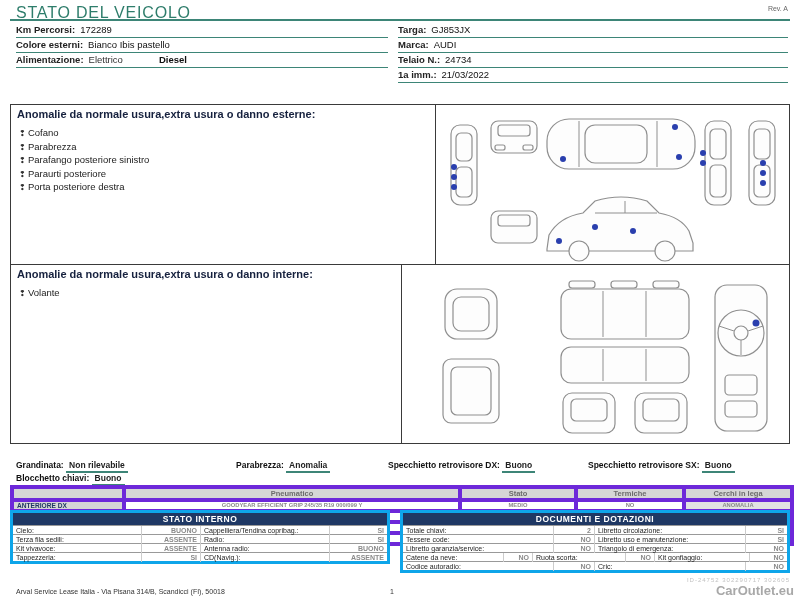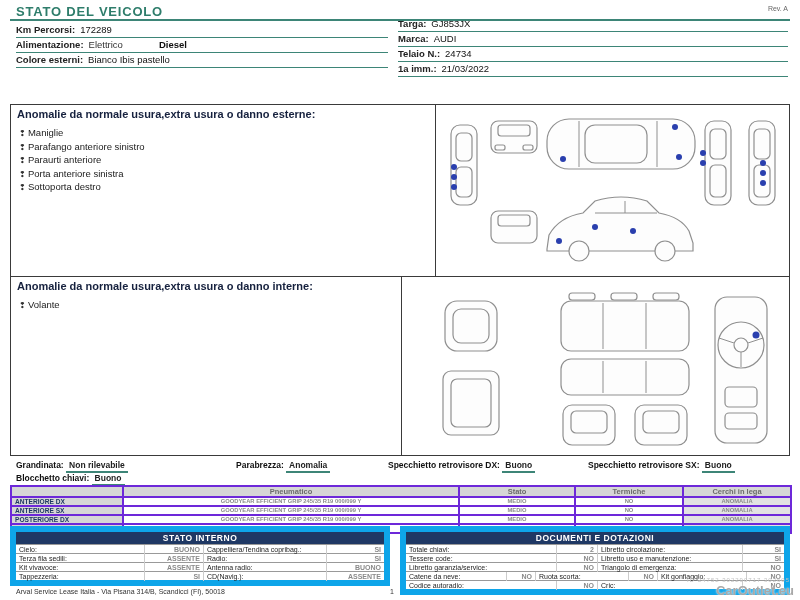--- a/index.html
+++ b/index.html
@@ -1,39 +1,39 @@
 <!DOCTYPE html>
 <html><head>
 <meta charset="utf-8">
 <style>
   *{box-sizing:border-box;margin:0;padding:0}
   body{margin:0;background:#ffffff}
   .page{position:relative;width:800px;height:600px;background:#fff;
         font-family:"Liberation Sans","DejaVu Sans",sans-serif;color:#1a1a1a;overflow:hidden}
 
   
-  .hdr-title{position:absolute;left:16px;top:4px;font-size:13px;font-weight:bold;color:#2e7d6b;letter-spacing:.8px}
+  .hdr-title{position:absolute;left:16px;top:4px;font-size:16px;font-weight:normal;color:#2e7d6b;letter-spacing:.8px}
   .hdr-rev{position:absolute;right:12px;top:5px;font-size:7px;color:#666}
   .hdr-line{position:absolute;left:10px;right:10px;top:19px;border-top:2px solid #3d8577}
 
   
   .info-left{position:absolute;left:16px;top:23px;width:372px}
-  .info-right{position:absolute;left:398px;top:17px;width:390px}
+  .info-right{position:absolute;left:398px;top:23px;width:390px}
   .info-row{display:flex;align-items:flex-end;border-bottom:1px solid #3d8577;padding:1px 0 2px 0;font-size:9.5px;min-height:13px}
   .info-row .lbl{font-weight:bold;color:#222;margin-right:5px;white-space:nowrap}
   .info-row .val{font-weight:normal;color:#111}
   .info-row .val1{color:#333;margin-right:0}
   .info-row .val2{font-weight:bold;color:#111;margin-left:36px}
   .info-row.wrap{display:block;min-height:24px}
   .info-row.wrap .lbl,.info-row.wrap .val{display:inline}
 
   
   .box{position:absolute;left:10px;width:780px;border:1px solid #3a3a3a;background:#fff}
   .box-ext{top:104px;height:208px}
-  .box-int{top:276px;height:180px}
+  .box-int{top:264px;height:180px}
   .box-title{position:absolute;left:6px;top:3px;font-size:11px;font-weight:bold;color:#16213e}
   .anml{position:absolute;left:8px;top:22px;display:flex;gap:16px}
   .anml .col{display:flex;flex-direction:column}
   .anml .item{font-size:9.5px;color:#222;line-height:12.5px;white-space:nowrap}
   .anml .item::before{content:"\2762  ";font-size:8px;color:#333}
   .vdiv{position:absolute;top:0;bottom:0;border-left:1px solid #3a3a3a}
   .vdiv-ext{left:424px}
   .vdiv-int{left:390px}
   .diagram{position:absolute}
   .dg-ext{left:432px;top:6px}
@@ -42,28 +42,28 @@
   .ln2{fill:none;stroke:#8f8f8f;stroke-width:1}
   .dot{fill:#2a3fae;stroke:none}
 
   
   .sp{position:absolute;white-space:nowrap;font-size:8.5px}
   .sp .lbl{font-weight:bold;color:#111}
   .sp .val{font-weight:bold;color:#222;border-bottom:2px solid #3d8577;padding:0 3px 1px 3px}
 
   
   .tyres{position:absolute;left:10px;top:485px;width:780px;border-collapse:collapse;table-layout:fixed}
-  .tyres th,.tyres td{border:2px solid #6d28d9;overflow:hidden;white-space:nowrap}
+  .tyres th,.tyres td{border:4px solid #6d28d9;overflow:hidden;white-space:nowrap}
   .tyres th{background:#d6d6d6;color:#6b6b6b;font-size:7.5px;height:11px;font-weight:bold;text-align:center}
   .tyres td{height:7px;text-align:center;color:#8a8a8a;font-size:5.8px;line-height:7px;font-weight:bold}
   .tyres td.pos{background:#d6d6d6;color:#1f3864;font-weight:bold;text-align:left;padding-left:3px;font-size:6.6px}
   .tyres td.cer{background:#e2e2e2}
 
   
-  .btable{position:absolute;top:526px;border:6px solid #0ea5e9;background:#fff}
+  .btable{position:absolute;top:510px;border:3px solid #0ea5e9;background:#fff}
   .int-t{left:10px;width:380px}
   .doc-t{left:400px;width:390px}
   .thead{background:#1f3864;color:#fff;text-align:center;font-size:8.5px;font-weight:bold;height:12px;line-height:12px;letter-spacing:.5px}
   .brow{display:flex;border-top:1px solid #999;height:9px;align-items:center;font-size:7px;line-height:9px}
   .bl{color:#222;padding-left:3px;white-space:nowrap;overflow:hidden}
   .bv{color:#8a8a8a;font-weight:bold;text-align:right;padding-right:3px;border-left:1px solid #ccc;border-right:1px solid #ccc;white-space:nowrap;overflow:hidden}
   .bv:last-child{border-right:none}
   .int-t .w1{width:128px}.int-t .w2{width:60px}.int-t .w3{flex:1}.int-t .w4{width:58px}
   .doc-t .q1{width:150px}.doc-t .q2{width:42px}.doc-t .q3{flex:1}.doc-t .q4{width:42px}
   .doc-t .t1{width:100px}.doc-t .t2{width:30px}.doc-t .t3{width:92px}.doc-t .t4{width:30px}.doc-t .t5{flex:1}.doc-t .t6{width:38px}
@@ -82,27 +82,27 @@
   <div class="hdr-title">STATO DEL VEICOLO</div>
   <div class="hdr-rev">Rev. A</div>
   <div class="hdr-line"></div>
 
   <div class="info-left">
     <div class="info-row">
       <span class="lbl">Km Percorsi:</span>
       <span class="val">172289</span>
     </div>
     <div class="info-row">
+      <span class="lbl">Colore esterni:</span>
+      <span class="val">Bianco Ibis pastello</span>
+    </div>
+    <div class="info-row">
       <span class="lbl">Alimentazione:</span>
       <span class="val val1">Elettrico</span>
       <span class="val2">Diesel</span>
-    </div>
-    <div class="info-row">
-      <span class="lbl">Colore esterni:</span>
-      <span class="val">Bianco Ibis pastello</span>
     </div>
   </div>
 
   <div class="info-right">
     <div class="info-row">
       <span class="lbl">Targa:</span>
       <span class="val">GJ853JX</span>
     </div>
     <div class="info-row">
       <span class="lbl">Marca:</span>
@@ -115,25 +115,25 @@
     <div class="info-row">
       <span class="lbl">1a imm.:</span>
       <span class="val">21/03/2022</span>
     </div>
   </div>
 
   <div class="box box-ext">
     <div class="box-title">Anomalie da normale usura,extra usura o danno esterne:</div>
     <div class="anml">
       <div class="col">
-        <div class="item">Maniglie</div>
-        <div class="item">Parafango anteriore sinistro</div>
-        <div class="item">Paraurti anteriore</div>
-        <div class="item">Porta anteriore sinistra</div>
-        <div class="item">Sottoporta destro</div>
+        <div class="item">Cofano</div>
+        <div class="item">Parabrezza</div>
+        <div class="item">Parafango posteriore sinistro</div>
+        <div class="item">Paraurti posteriore</div>
+        <div class="item">Porta posteriore destra</div>
       </div>
     </div>
     <div class="vdiv vdiv-ext"></div>
     <div class="diagram dg-ext">
       <svg viewBox="0 0 340 156" width="340" height="156">
         <g>
           <rect class="ln" x="8" y="14" width="26" height="80" rx="9"></rect>
           <rect class="ln" x="13" y="22" width="16" height="28" rx="5"></rect>
           <rect class="ln" x="13" y="56" width="16" height="30" rx="5"></rect>
           <circle class="dot" cx="11" cy="56" r="3"></circle>

